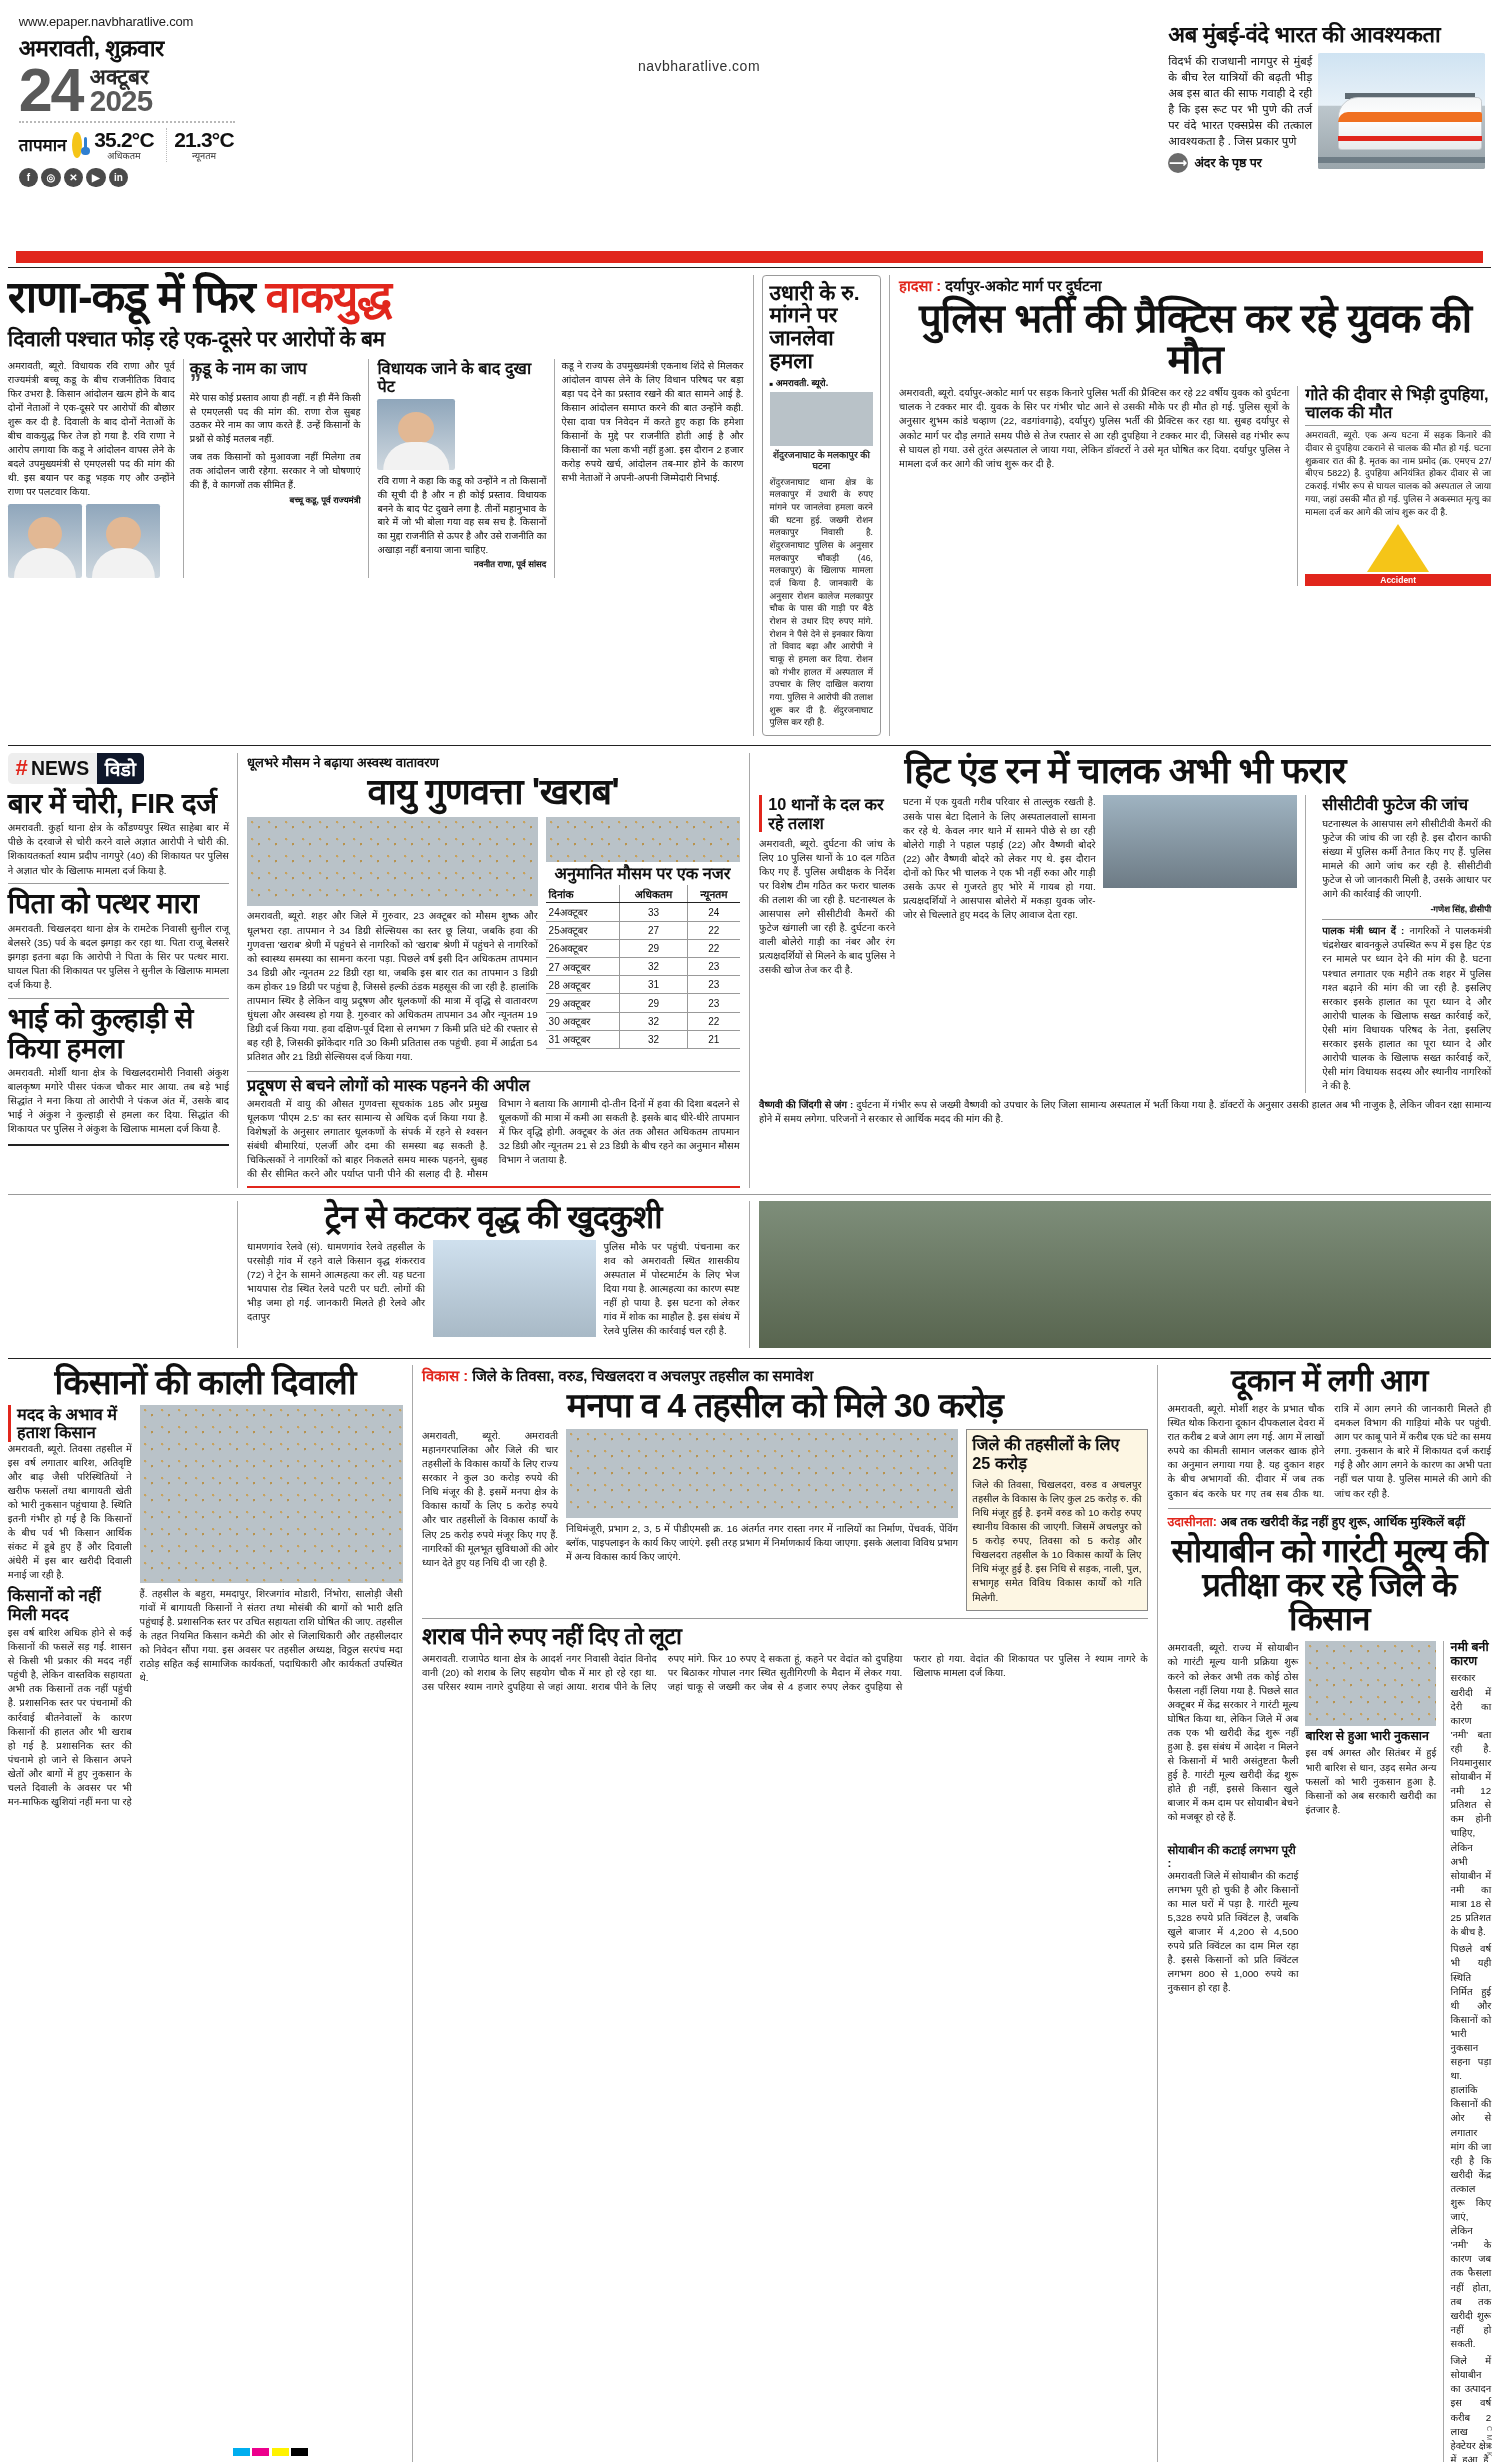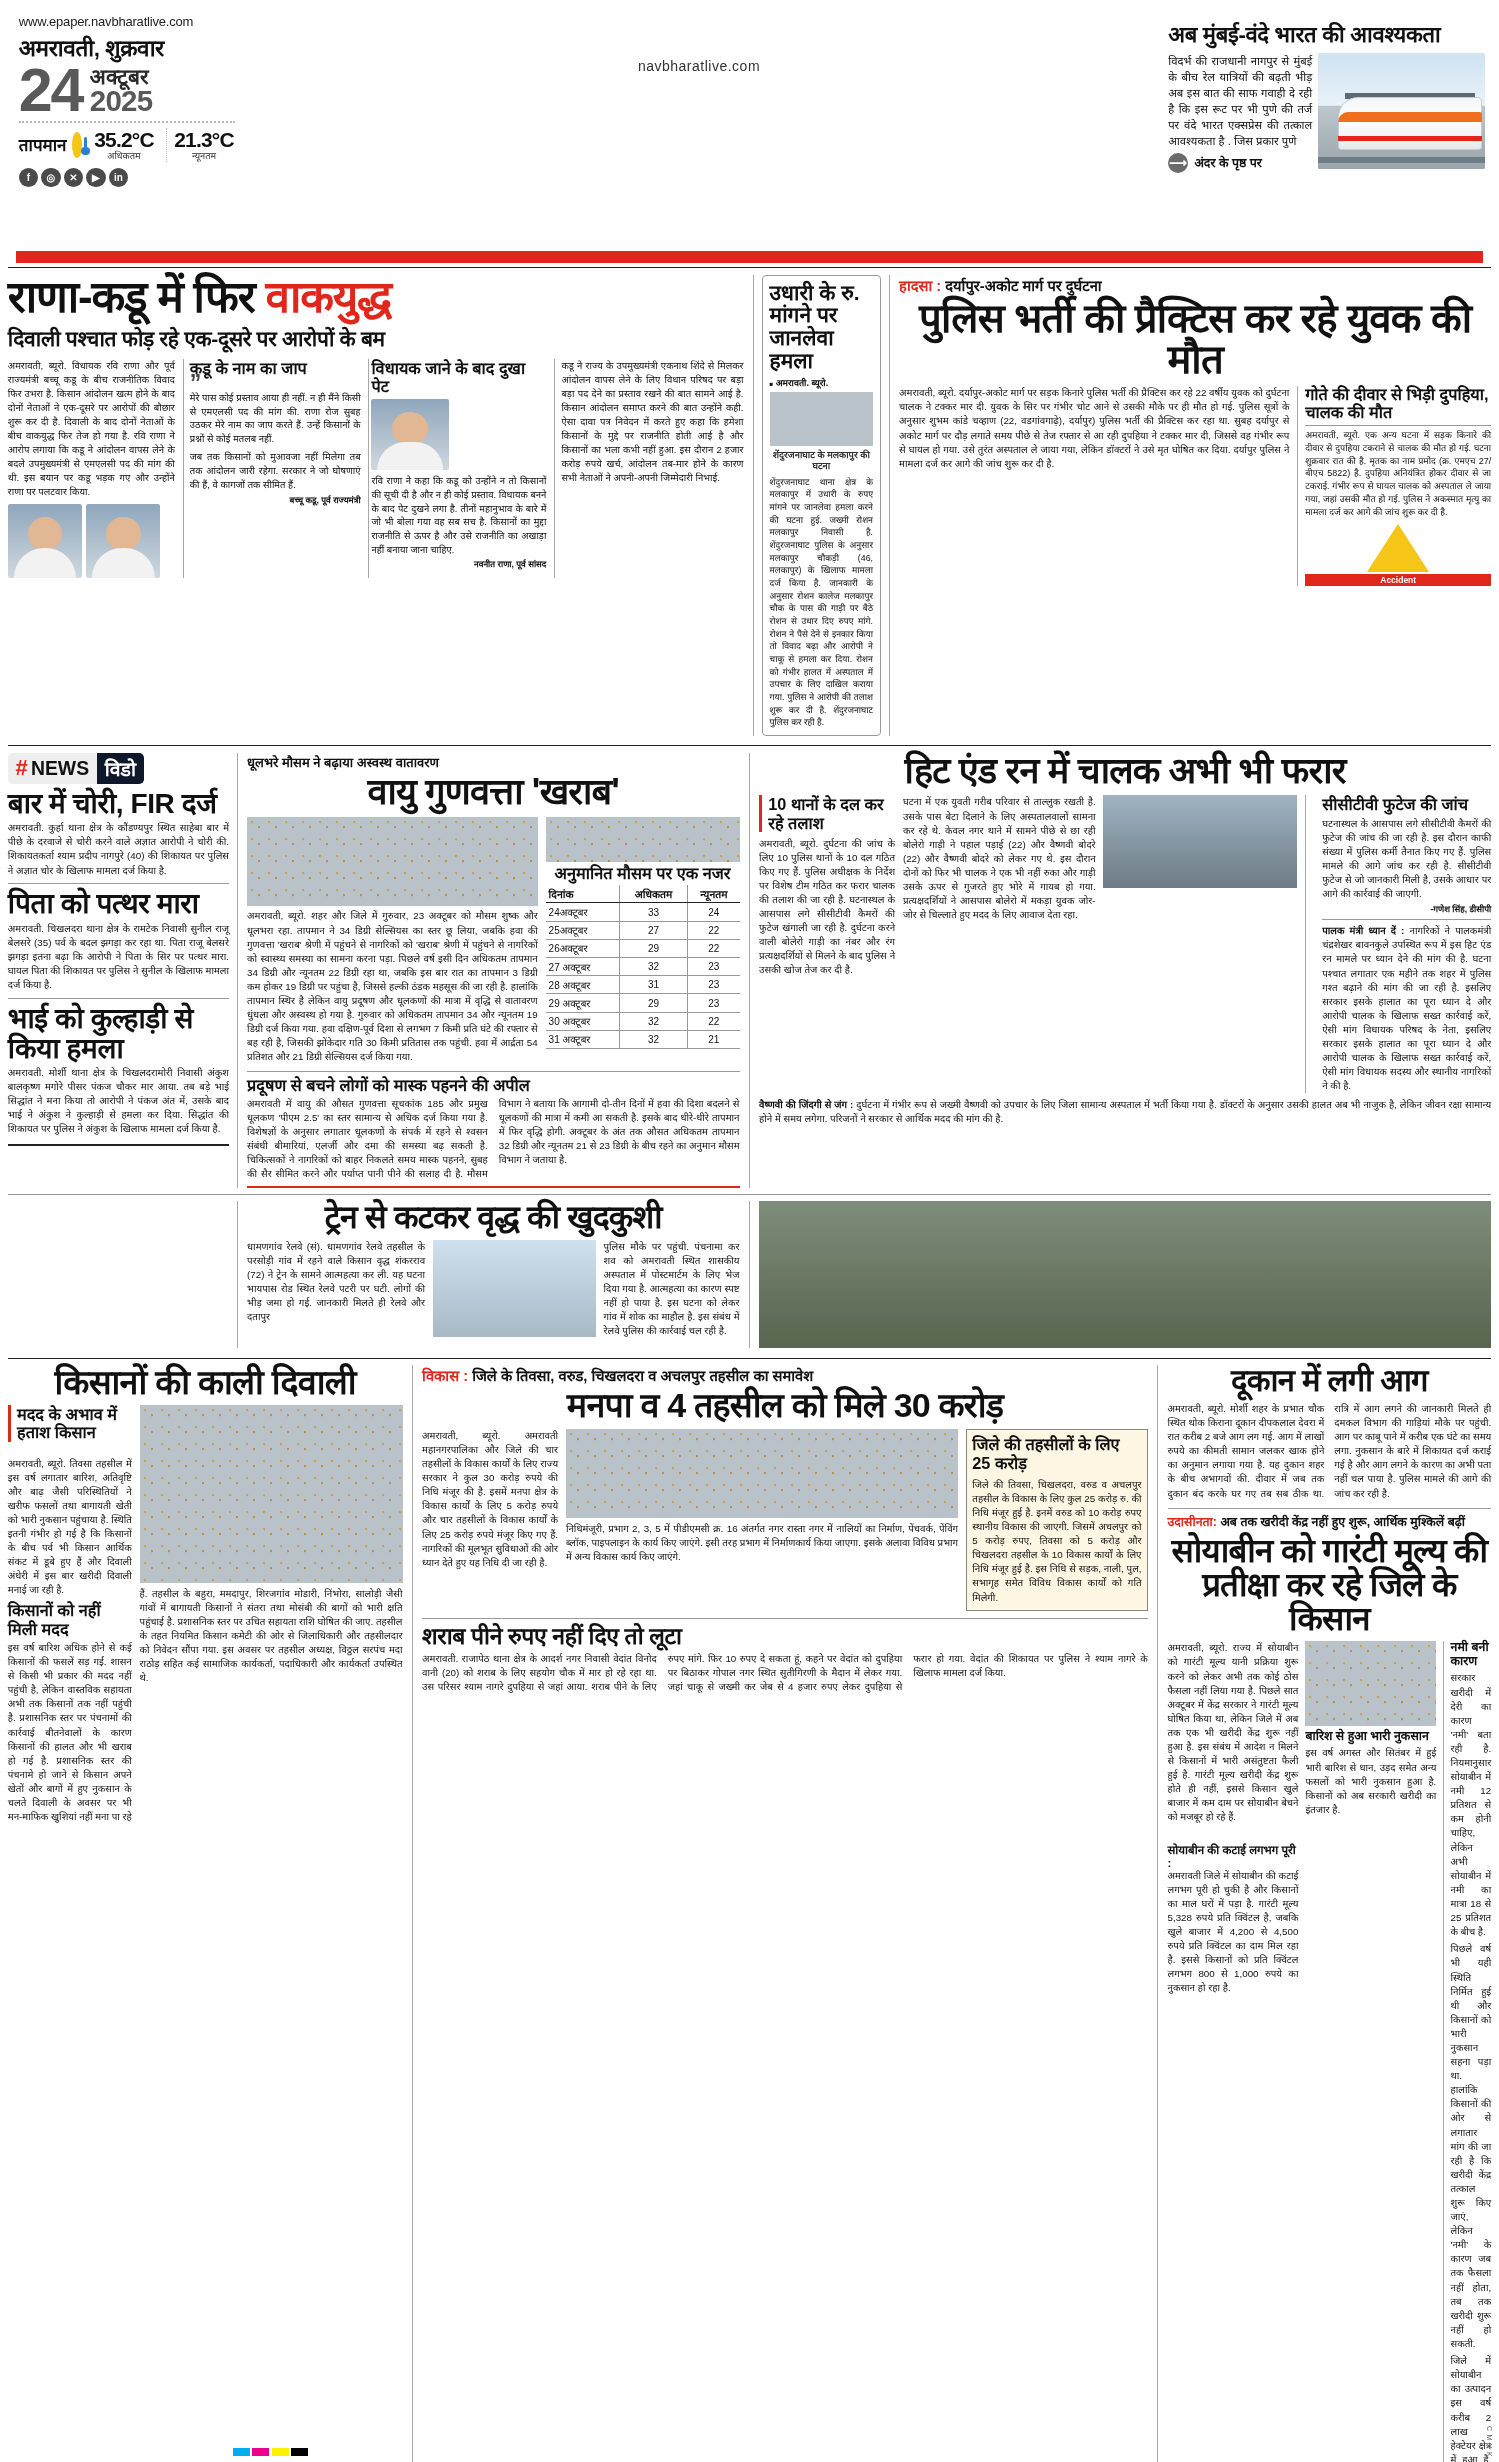--- a/index.html
+++ b/index.html
@@ -231,21 +231,21 @@
             </div>
           </div>
         </div>
         <div class="col-rule" style="width:178px;padding-left:6.2px">
           <h4 class="hl">कडू के नाम का जाप</h4>
           <div class="qmark">”</div>
           <div class="quotebox">मेरे पास कोई प्रस्ताव आया ही नहीं. न ही मैंने किसी से एमएलसी पद की मांग की. राणा रोज सुबह उठकर मेरे नाम का जाप करते हैं. उन्हें किसानों के प्रश्नों से कोई मतलब नहीं.</div>
           <div class="quotebox" style="margin-top:4.7px">जब तक किसानों को मुआवजा नहीं मिलेगा तब तक आंदोलन जारी रहेगा. सरकार ने जो घोषणाएं की हैं, वे कागजों तक सीमित हैं.</div>
           <div class="pname" style="text-align:right;margin-top:3.1px">बच्चू कडू, पूर्व राज्यमंत्री</div>
         </div>
-        <div class="col-rule" style="width:178px;padding-left:2px">
+        <div class="col-rule" style="width:178px;padding-left:8px">
           <h4 class="hl">विधायक जाने के बाद दुखा पेट</h4>
           <div style="display:flex;gap:4.7px;margin:3.9px 0">
             <div class="portrait" style="width:78px;height:71px">
                 <div class="head"></div>
                 <div class="tor"></div>
               </div>
           </div>
           <div class="quotebox">रवि राणा ने कहा कि कडू को उन्होंने न तो किसानों की सूची दी है और न ही कोई प्रस्ताव. विधायक बनने के बाद पेट दुखने लगा है. तीनों महानुभाव के बारे में जो भी बोला गया वह सब सच है. किसानों का मुद्दा राजनीति से ऊपर है और उसे राजनीति का अखाड़ा नहीं बनाया जाना चाहिए.</div>
           <div class="pname" style="text-align:right;margin-top:2px">नवनीत राणा, पूर्व सांसद</div>
         </div>
@@ -435,21 +435,21 @@
 
   <div class="band3">
 
     <div class="b3-l">
       <h1 class="hl" style="font-size:34px">किसानों की काली दिवाली</h1>
       <div style="display:flex;gap:7.8px;margin-top:5.4px">
         <div style="width:124px">
           <div class="redline-left">
             <h4 class="hl">मदद के अभाव में हताश किसान</h4>
           </div>
-          <div class="body" style="margin-top:15px">अमरावती, ब्यूरो. तिवसा तहसील में इस वर्ष लगातार बारिश, अतिवृष्टि और बाढ़ जैसी परिस्थितियों ने खरीफ फसलों तथा बागायती खेती को भारी नुकसान पहुंचाया है. स्थिति इतनी गंभीर हो गई है कि किसानों के बीच पर्व भी किसान आर्थिक संकट में डूबे हुए हैं और दिवाली अंधेरी में इस बार खरीदी दिवाली मनाई जा रही है.</div>
+          <div class="body" style="margin-top:0">अमरावती, ब्यूरो. तिवसा तहसील में इस वर्ष लगातार बारिश, अतिवृष्टि और बाढ़ जैसी परिस्थितियों ने खरीफ फसलों तथा बागायती खेती को भारी नुकसान पहुंचाया है. स्थिति इतनी गंभीर हो गई है कि किसानों के बीच पर्व भी किसान आर्थिक संकट में डूबे हुए हैं और दिवाली अंधेरी में इस बार खरीदी दिवाली मनाई जा रही है.</div>
           <h4 class="hl" style="margin-top:3.9px">किसानों को नहीं मिली मदद</h4>
           <div class="body" style="margin-top:3.1px">इस वर्ष बारिश अधिक होने से कई किसानों की फसलें सड़ गईं. शासन से किसी भी प्रकार की मदद नहीं पहुंची है, लेकिन वास्तविक सहायता अभी तक किसानों तक नहीं पहुंची है. प्रशासनिक स्तर पर पंचनामों की कार्रवाई बीतनेवालों के कारण किसानों की हालत और भी खराब हो गई है. प्रशासनिक स्तर की पंचनामे हो जाने से किसान अपने खेतों और बागों में हुए नुकसान के चलते दिवाली के अवसर पर भी मन-माफिक खुशियां नहीं मना पा रहे</div>
         </div>
         <div style="flex:1">
           <div class="photo grain" style="height:178px;margin-bottom:3.9px"></div>
           <div class="body">हैं. तहसील के बहुरा, ममदापुर, शिरजगांव मोडारी, निंभोरा, सालोड़ी जैसी गांवों में बागायती किसानों ने संतरा तथा मोसंबी की बागों को भारी क्षति पहुंचाई है. प्रशासनिक स्तर पर उचित सहायता राशि घोषित की जाए. तहसील के तहत नियमित किसान कमेटी की ओर से जिलाधिकारी और तहसीलदार को निवेदन सौंपा गया. इस अवसर पर तहसील अध्यक्ष, विठ्ठल सरपंच मदा राठोड़ सहित कई सामाजिक कार्यकर्ता, पदाधिकारी और कार्यकर्ता उपस्थित थे.</div>
         </div>
       </div>
     </div>
 

